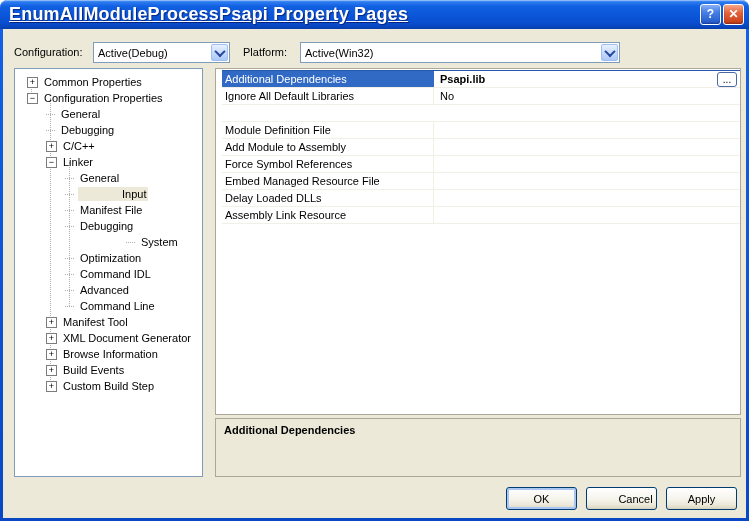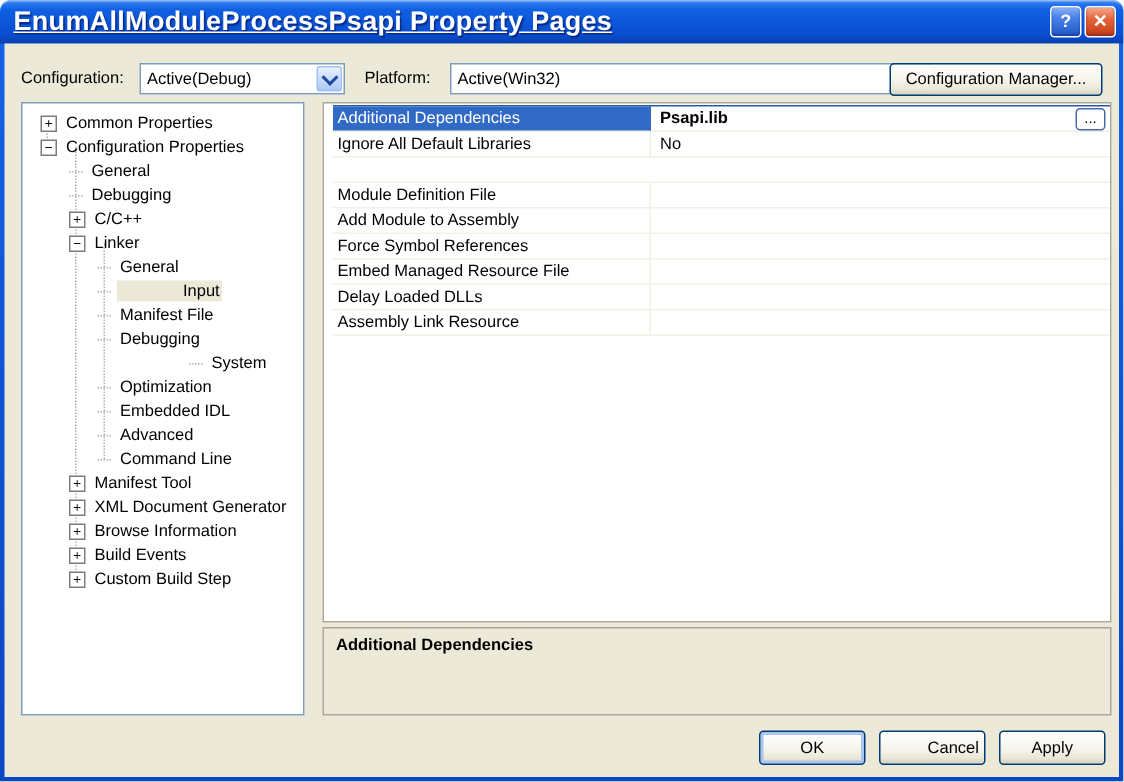--- a/index.html
+++ b/index.html
@@ -142,21 +142,20 @@
     </div>
 
     <span class="lbl" style="left:240px; top:17px;">Platform:</span>
     <div class="combo" style="left:297px; top:13px; width:320px;">
       <span>Active(Win32)</span>
       <span class="combo-arrow">
           <span class="chev"></span>
         </span>
     </div>
 
-    <button class="xp-btn" style="left:590px; top:13px; width:142px; height:22px;">Configuration Manager...</button>
 
     <div class="tree-panel">
       <div class="guide" style="left:16px; top:13px; height:16px;"></div>
       <div class="guide" style="left:35px; top:29px; height:288px;"></div>
       <div class="guide" style="left:54px; top:93px; height:144px;"></div>
 
     <div class="tree-row" style="padding-left: 12px;">
           <span class="expander">+</span>
           <span class="tree-label">Common Properties</span>
         </div>
@@ -199,21 +198,21 @@
         <div class="tree-row" style="padding-left: 72px; margin-left: 39px;">
           <span class="stub"></span>
           <span class="tree-label">System</span>
         </div>
         <div class="tree-row" style="padding-left: 50px;">
           <span class="stub"></span>
           <span class="tree-label">Optimization</span>
         </div>
         <div class="tree-row" style="padding-left: 50px;">
           <span class="stub"></span>
-          <span class="tree-label">Embedded IDL</span>
+          <span class="tree-label">Command IDL</span>
         </div>
         <div class="tree-row" style="padding-left: 50px;">
           <span class="stub"></span>
           <span class="tree-label">Advanced</span>
         </div>
         <div class="tree-row" style="padding-left: 50px;">
           <span class="stub"></span>
           <span class="tree-label">Command Line</span>
         </div>
         <div class="tree-row" style="padding-left: 31px;">

